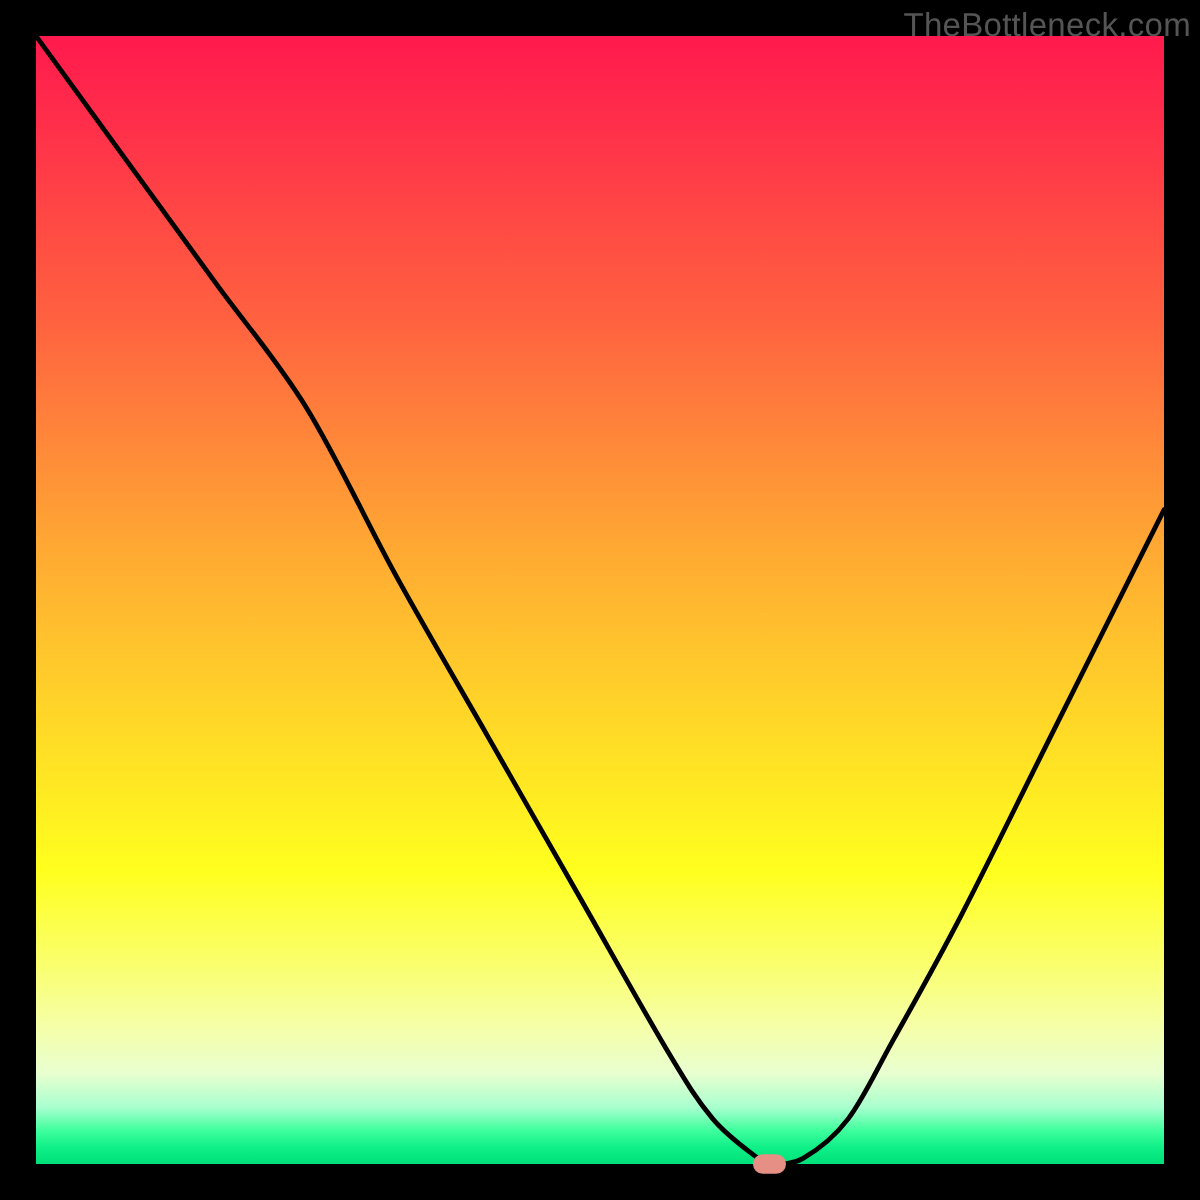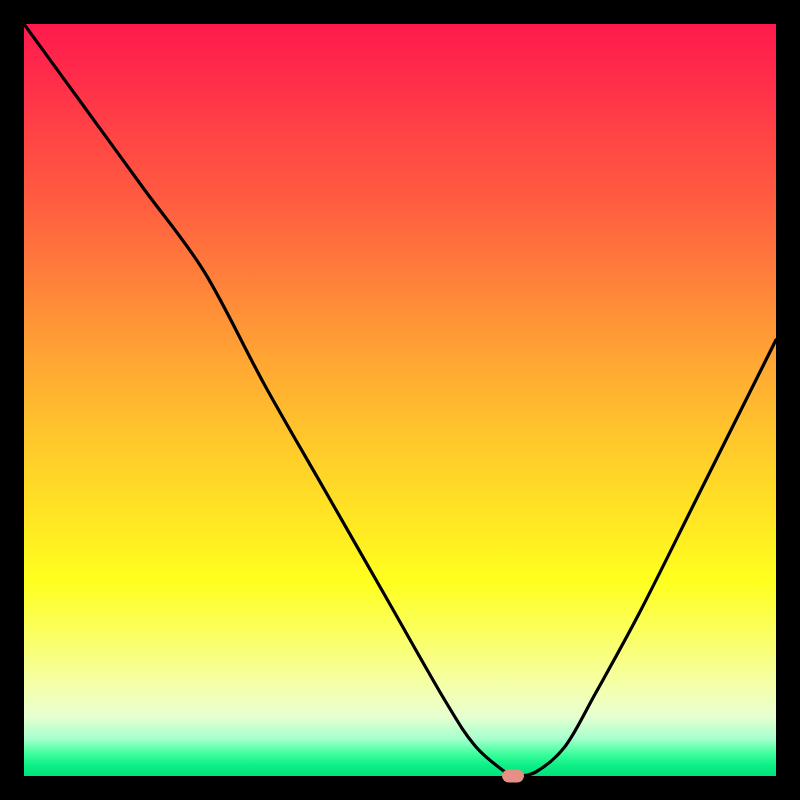--- a/index.html
+++ b/index.html
@@ -67,19 +67,20 @@
     border-radius: 7px;
     background: #e58f85;
     z-index: 4;
     transform: translate(-50%, -50%);
   }
 </style>
 </head>
 <body>
 
 <div class="chart-container">
+  <div class="watermark">TheBottleneck.com</div>
   <div class="plot-area">
     <svg class="curve" viewBox="0 0 752 752" preserveAspectRatio="none">
       <path id="curve-path" fill="none" stroke="#000000" stroke-width="3.2" stroke-linejoin="round" stroke-linecap="round" d="M 0.00 0.00 C 10.03 13.79, 40.11 55.15, 60.16 82.72 C 80.21 110.29, 100.27 137.87, 120.32 165.44 C 140.37 193.01, 160.43 215.57, 180.48 248.16 C 200.53 280.75, 220.59 324.61, 240.64 360.96 C 260.69 397.31, 280.75 431.15, 300.80 466.24 C 320.85 501.33, 340.91 536.43, 360.96 571.52 C 381.01 606.61, 406.08 651.73, 421.12 676.80 C 436.16 701.87, 441.17 710.01, 451.20 721.92 C 461.23 733.83, 475.01 743.23, 481.28 748.24 C 487.55 753.25, 483.79 752.00, 488.80 752.00 C 493.81 752.00, 502.59 753.25, 511.36 748.24 C 520.13 743.23, 531.41 735.08, 541.44 721.92 C 551.47 708.76, 558.99 691.84, 571.52 669.28 C 584.05 646.72, 599.09 620.40, 616.64 586.56 C 634.19 552.72, 654.24 511.36, 676.80 466.24 C 699.36 421.12, 739.47 340.91, 752.00 315.84"></path>
     </svg>
     <div id="marker" class="marker" style="left: 488.8px; top: 752px; background: rgb(229, 143, 133);"></div>
   </div>
 </div>
 
 </body></html>

